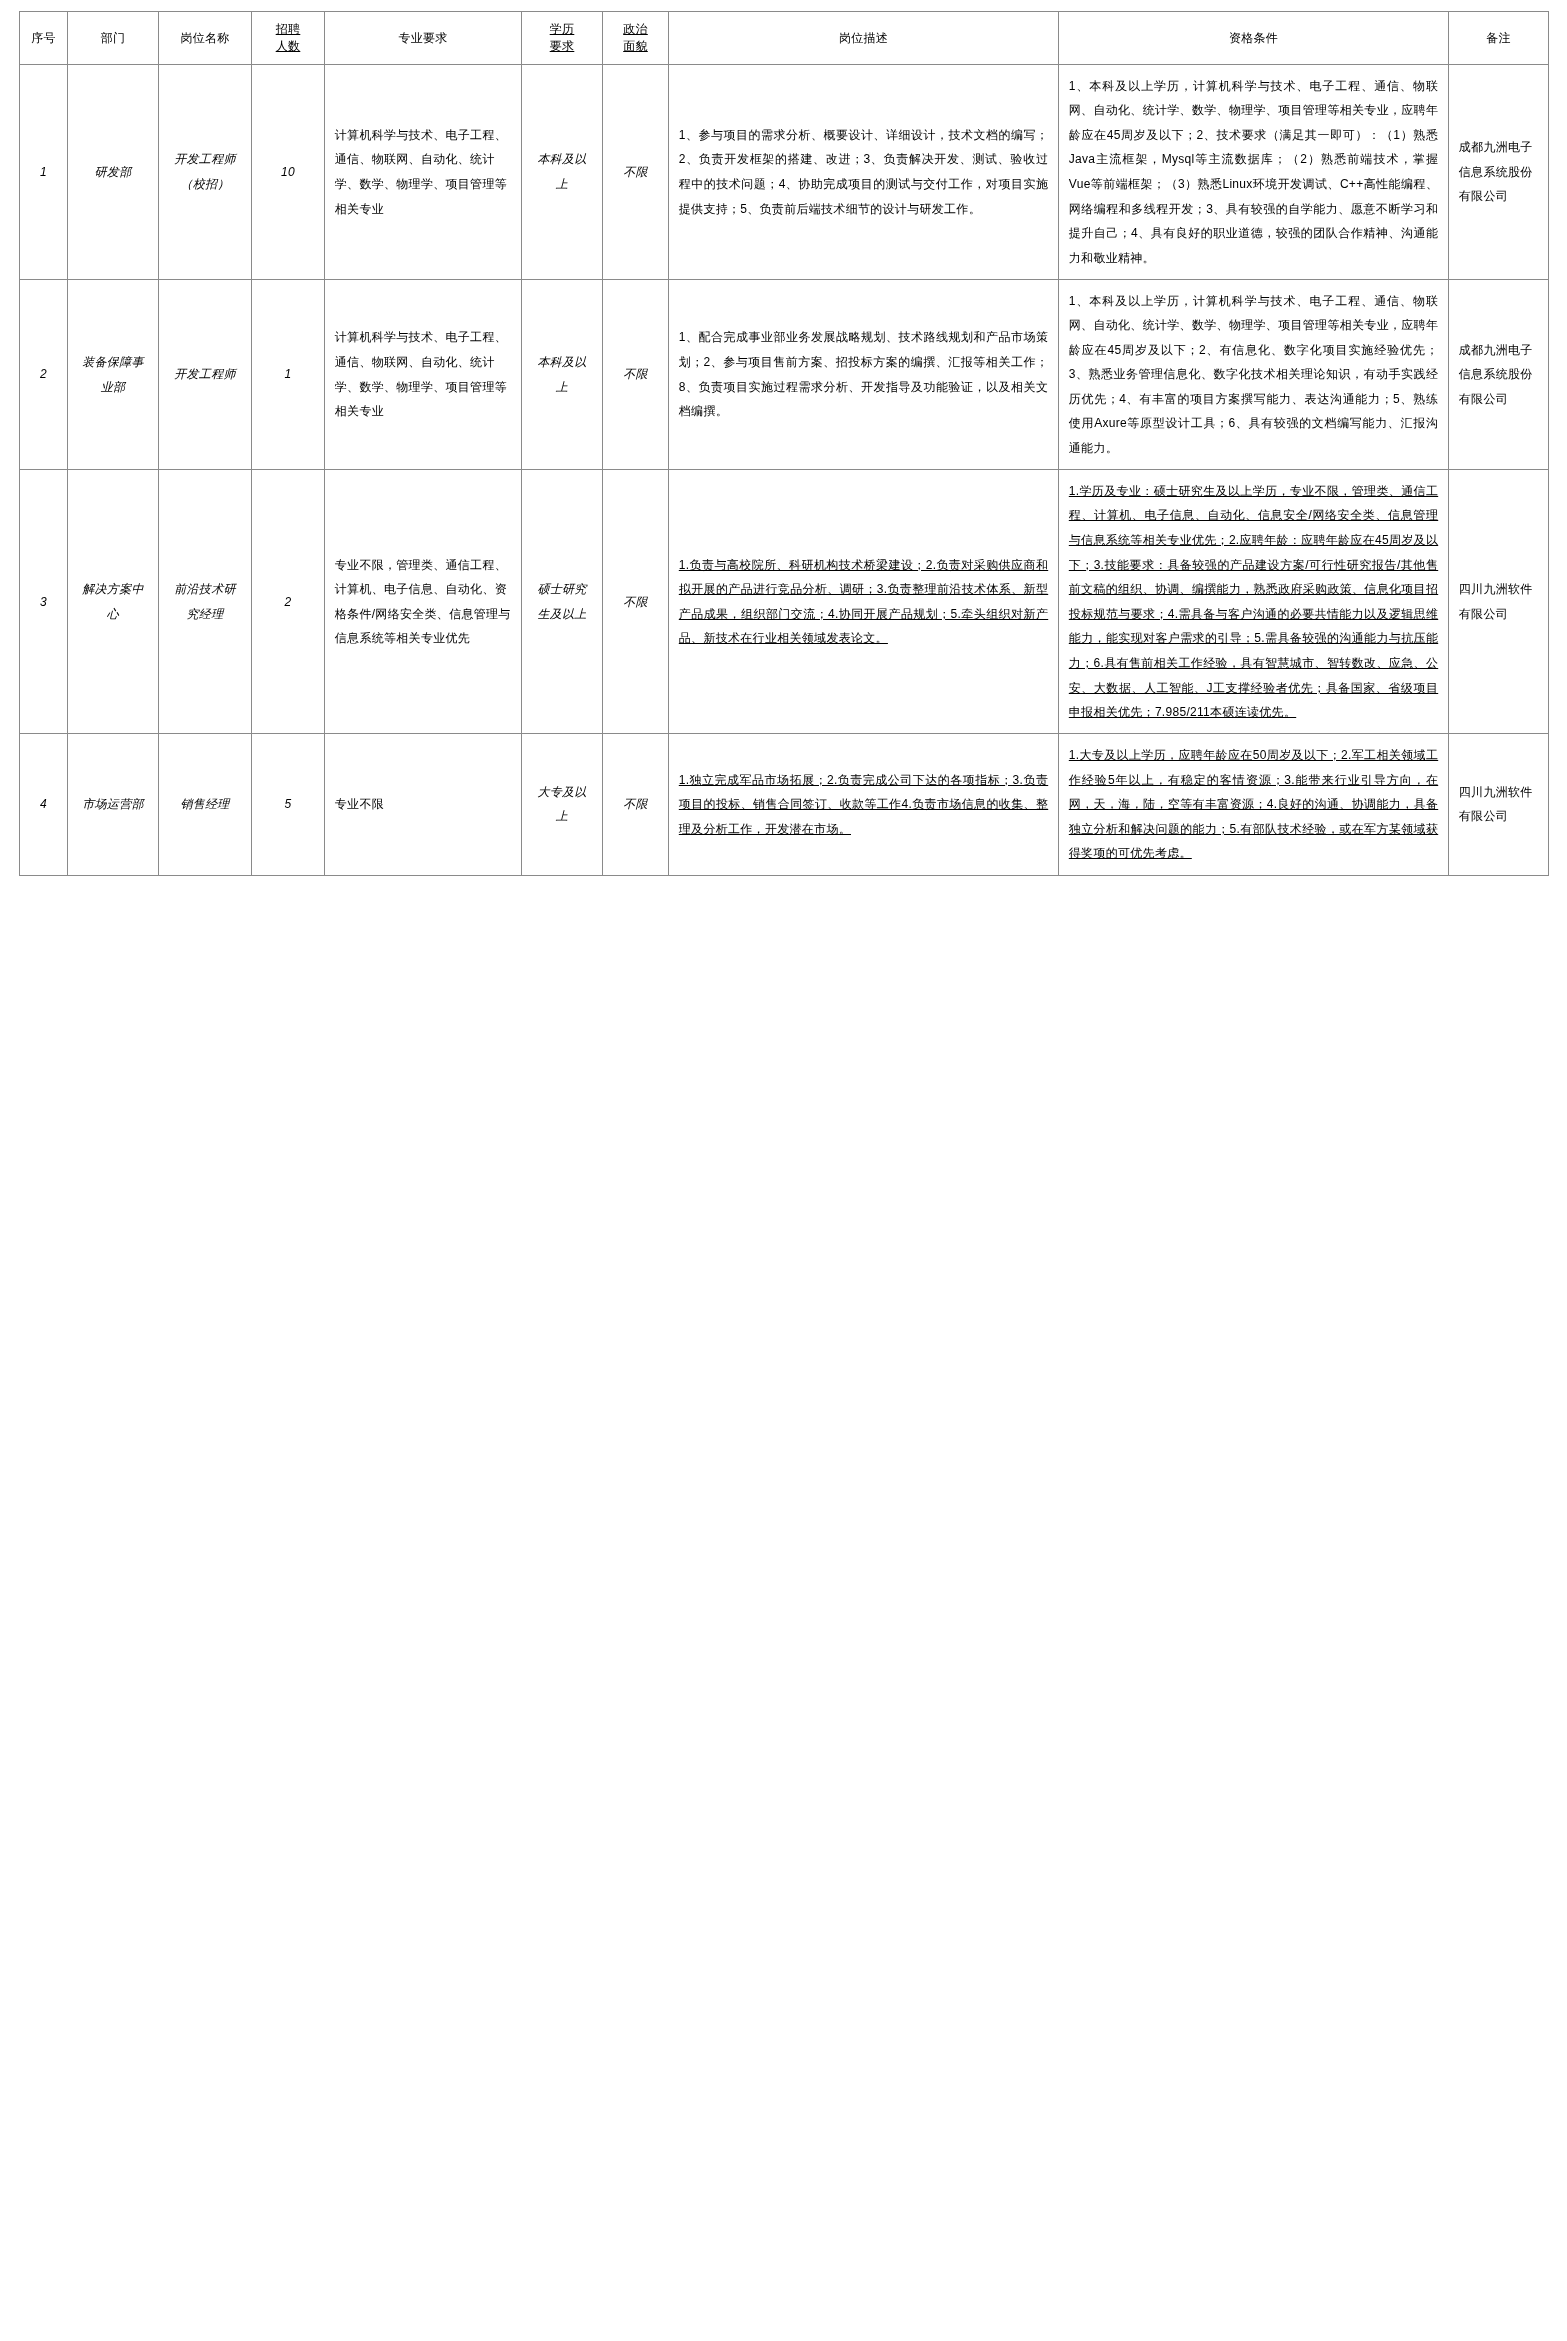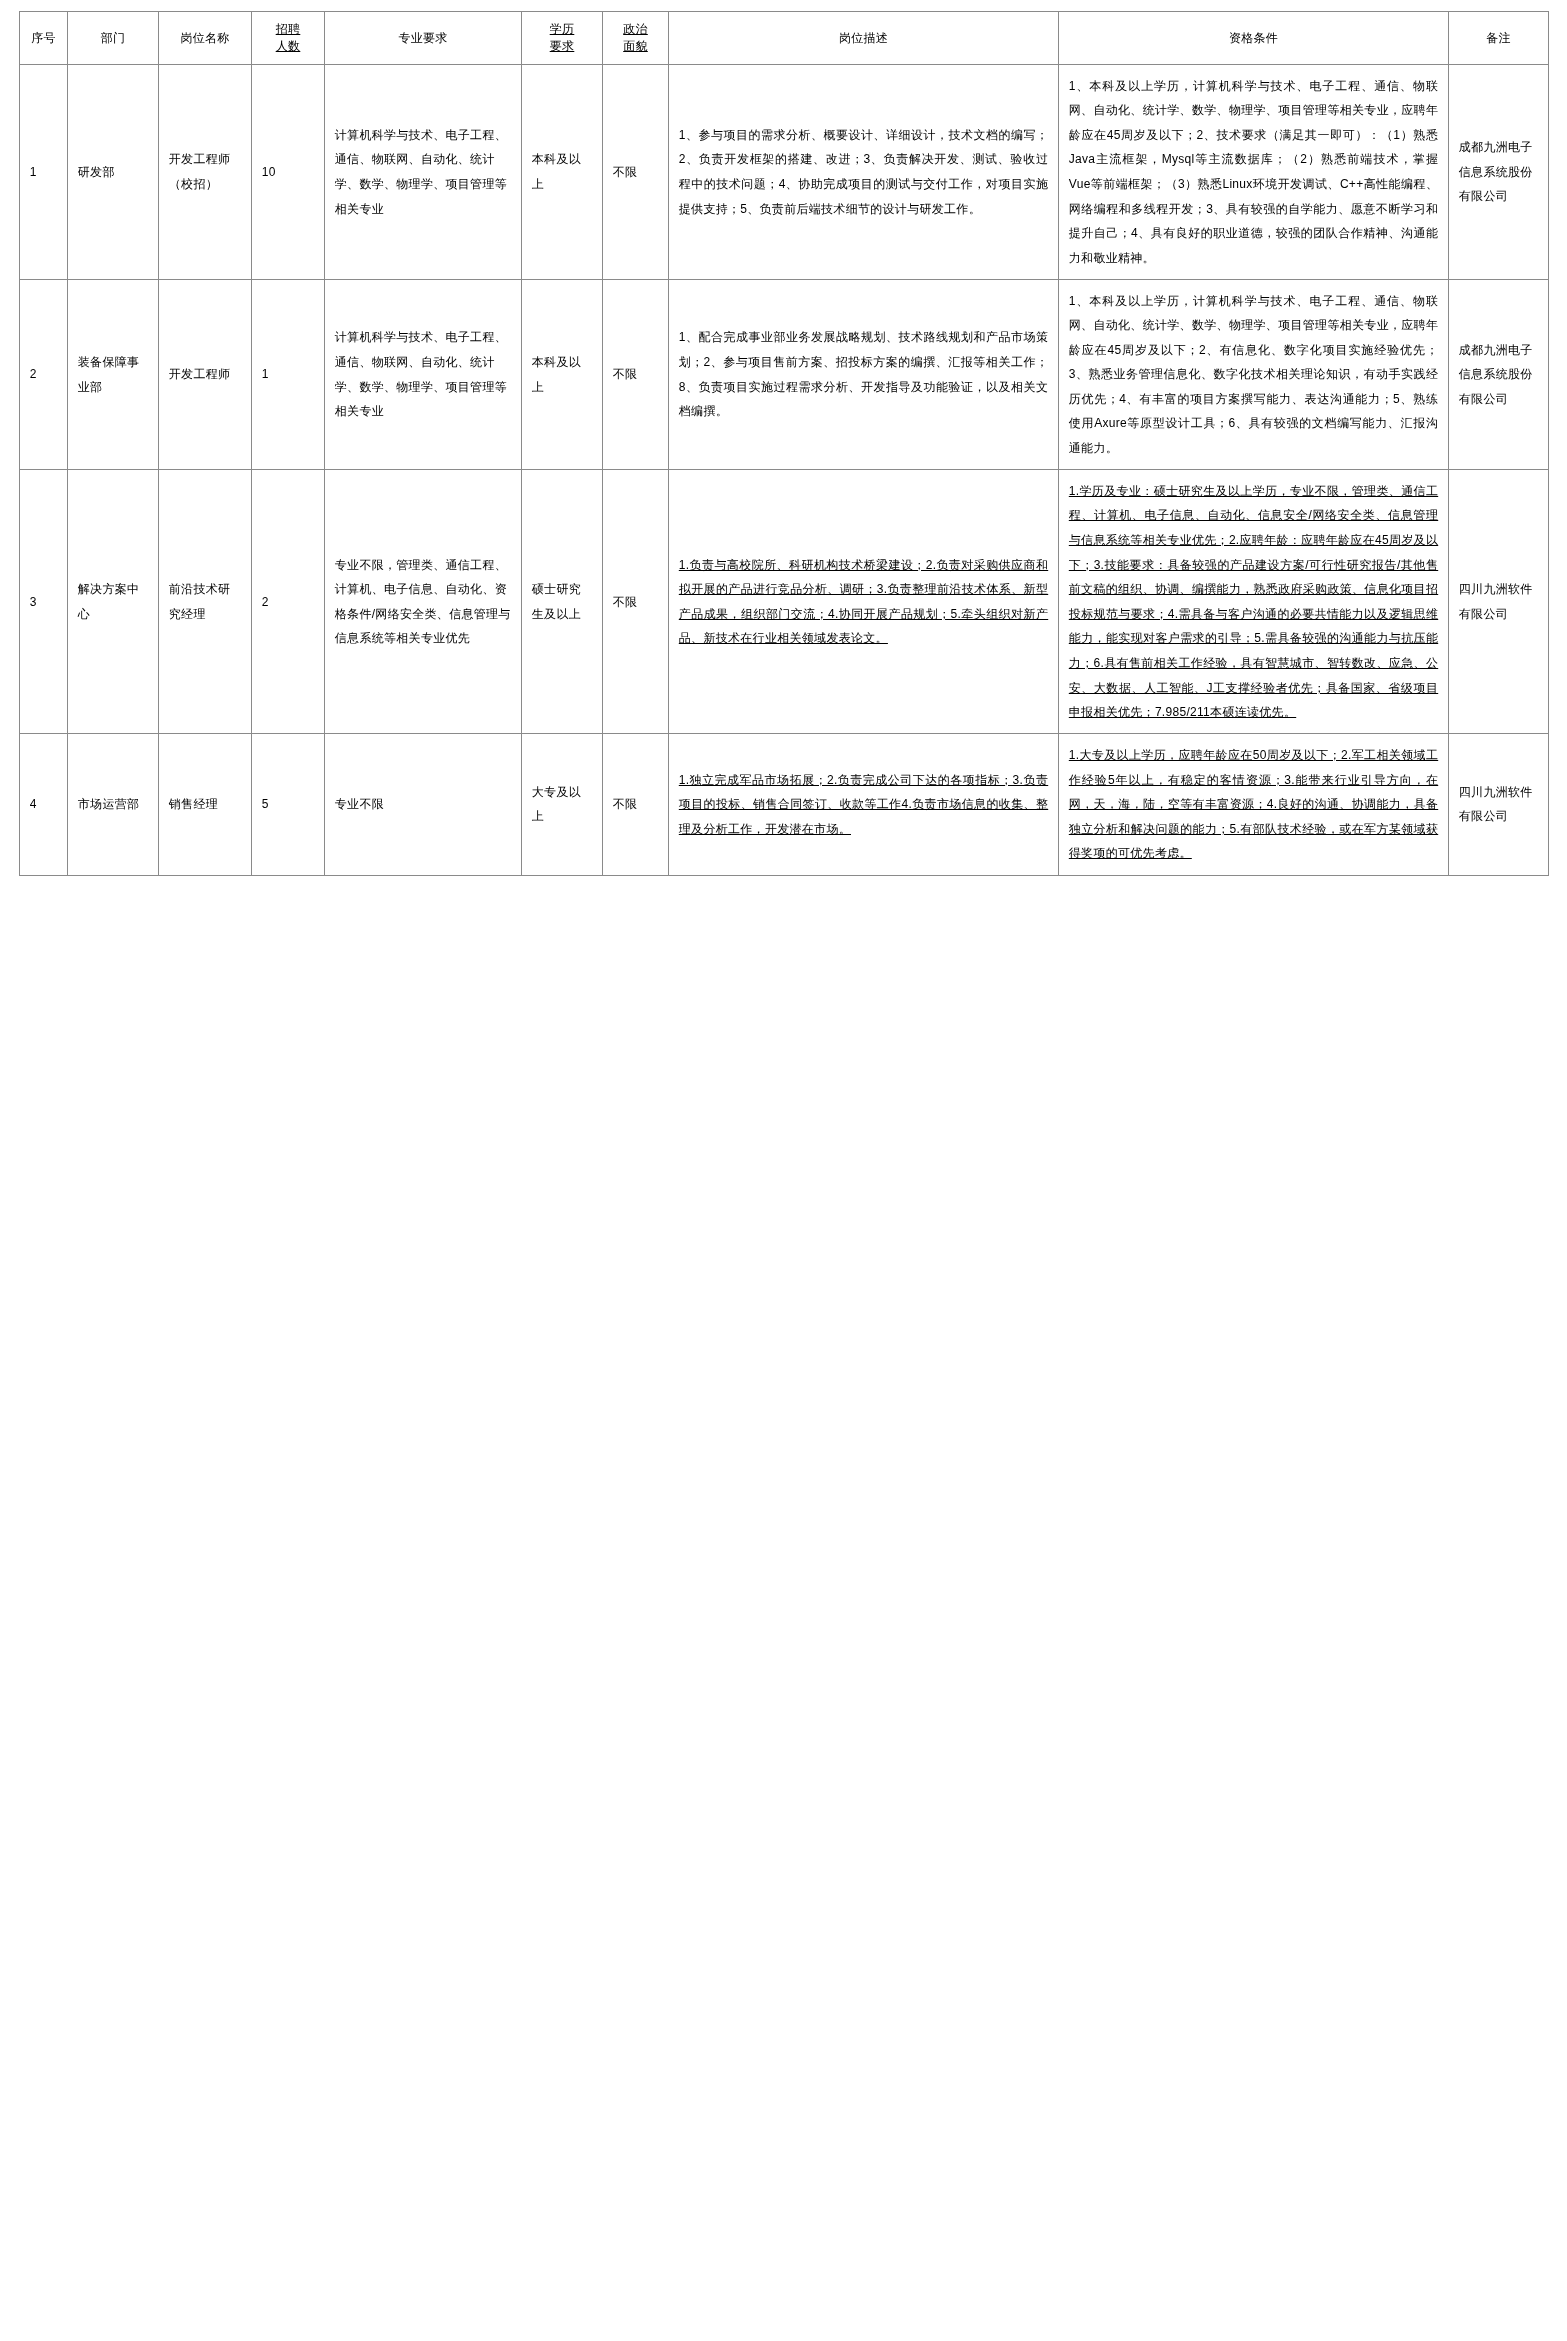--- a/index.html
+++ b/index.html
@@ -46,21 +46,23 @@
   col.c-post     { width: 93px; }
   col.c-num      { width: 73px; }
   col.c-major    { width: 197px; }
   col.c-edu      { width: 81px; }
   col.c-pol      { width: 66px; }
   col.c-desc     { width: 390px; }
   col.c-req      { width: 390px; }
   col.c-remark   { width: 100px; }
 
   td.ctr {
+    text-align: center;
     line-height: 2.0;
+    font-style: italic;
   }
   td.just {
     text-align: justify;
     text-justify: inter-ideograph;
   }
   td.major, td.remark {
     text-align: left;
     line-height: 2.15;
   }
   .tight {

